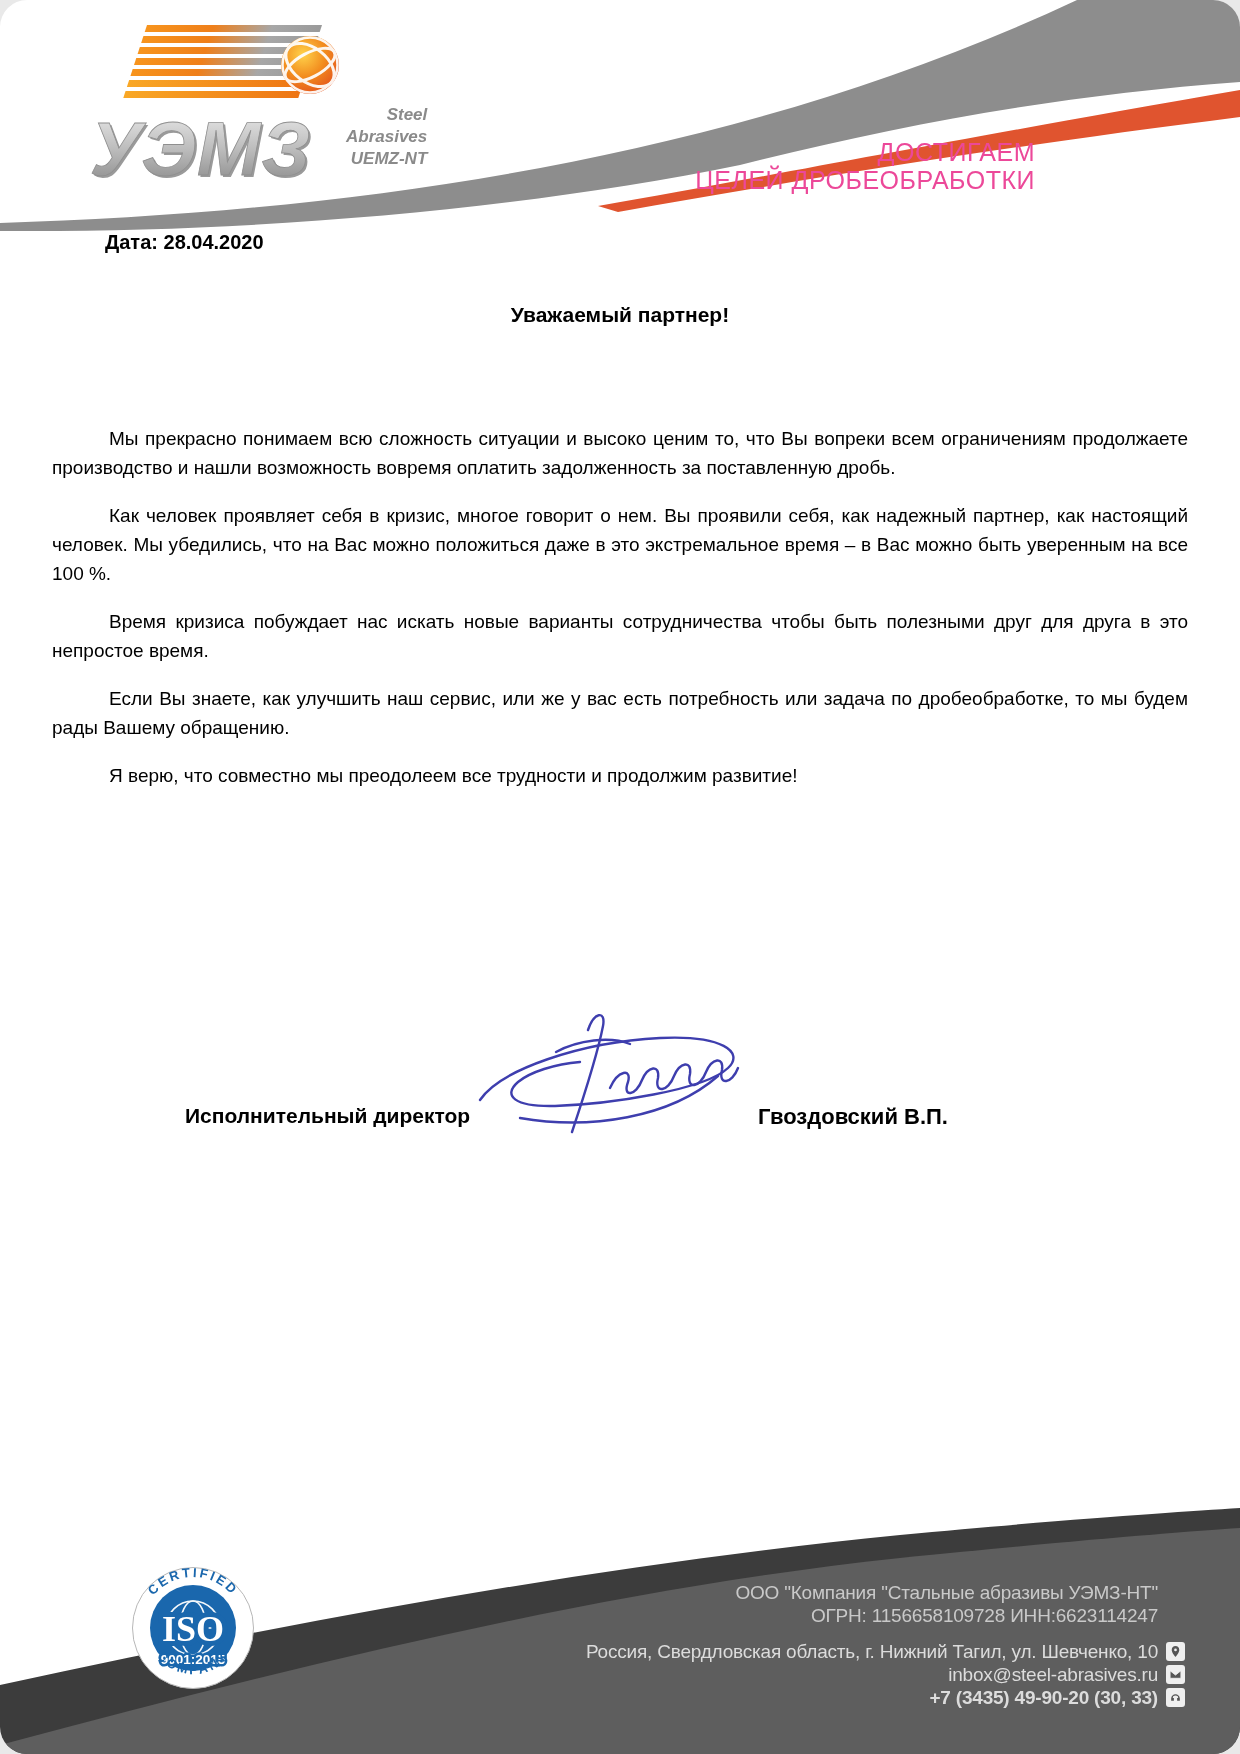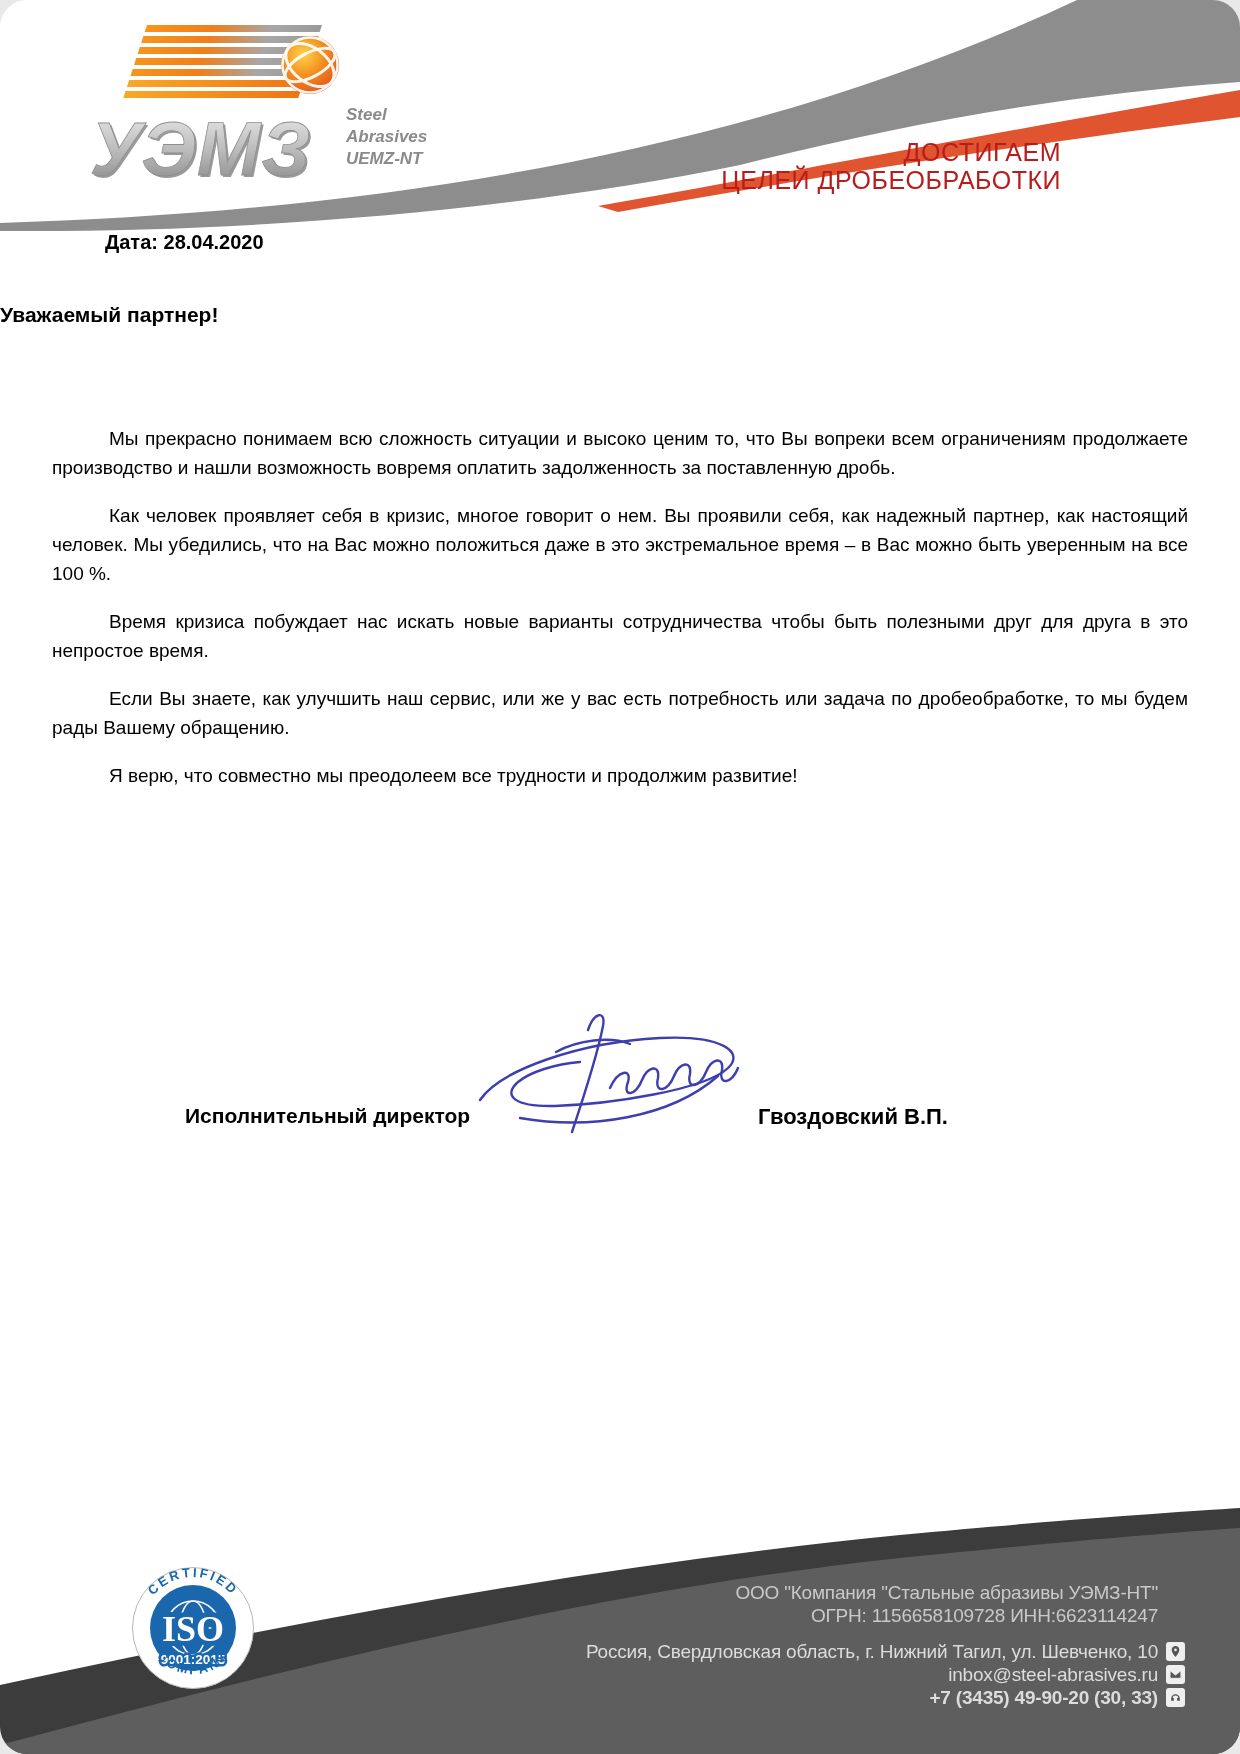--- a/index.html
+++ b/index.html
@@ -13,33 +13,33 @@
     color:#000;
     border-radius:27px;
   }
   
   .header-swoosh{position:absolute;left:0;top:0;width:1240px;height:245px;}
   .logo-stripes{position:absolute;left:88px;top:25px;width:255px;height:85px;}
   .logo-wordmark{position:absolute;left:84px;top:95px;width:270px;height:105px;}
   .logo-subtitle{
     position:absolute;left:346px;top:104px;
     font-style:italic;font-weight:700;color:#8a8a8a;
-    font-size:17px;line-height:22px;
+    font-size:17px;line-height:22px;text-align:right;
   }
   .tagline{
-    position:absolute;right:179px;top:138px;
+    position:absolute;right:205px;top:138px;
     text-align:right;
-    color:#b91c1c;
+    color:#ec4899;
     font-size:25px;line-height:28px;
     letter-spacing:.5px;
     font-weight:400;
   }
   
   .date-line{position:absolute;left:105px;top:231px;font-size:20px;font-weight:700;}
-  .salutation{position:absolute;left:0;top:303px;width:1240px;font-size:21px;font-weight:700;}
+  .salutation{position:absolute;left:0;top:303px;width:1240px;text-align:center;font-size:21px;font-weight:700;}
   .body-text{position:absolute;left:52px;top:424px;width:1136px;font-size:19px;line-height:29px;}
   .body-text p{margin:0 0 19px 0;text-indent:57px;text-align:justify;}
   
   .signature-svg{position:absolute;left:460px;top:1000px;width:320px;height:150px;}
   .sign-role{position:absolute;left:185px;top:1104px;font-size:21px;font-weight:700;}
   .sign-name{position:absolute;left:758px;top:1104px;font-size:22px;font-weight:700;}
   
   .footer-swoosh{position:absolute;left:0;top:1380px;width:1240px;height:374px;}
   .iso-badge{position:absolute;left:131px;top:1566px;width:124px;height:124px;}
   .footer-info{

